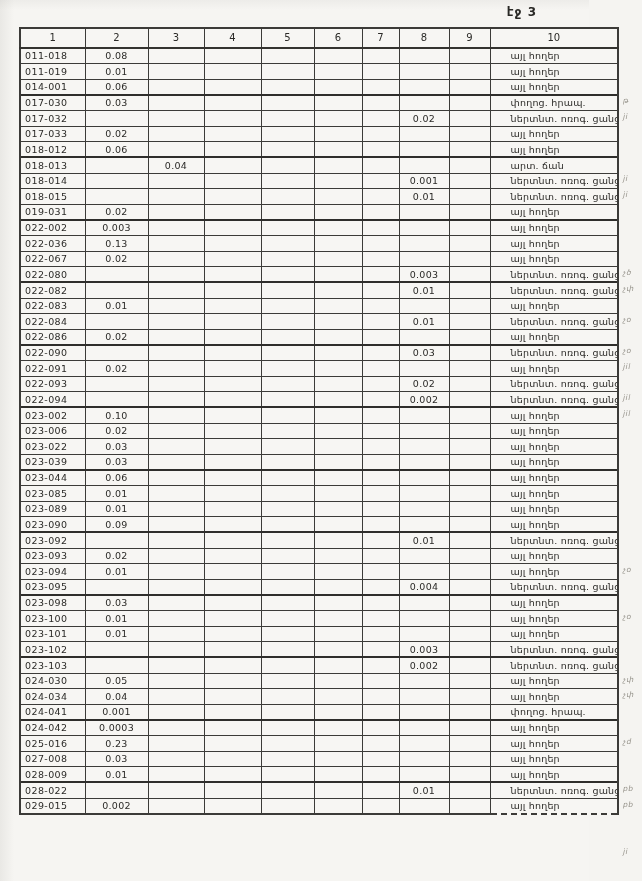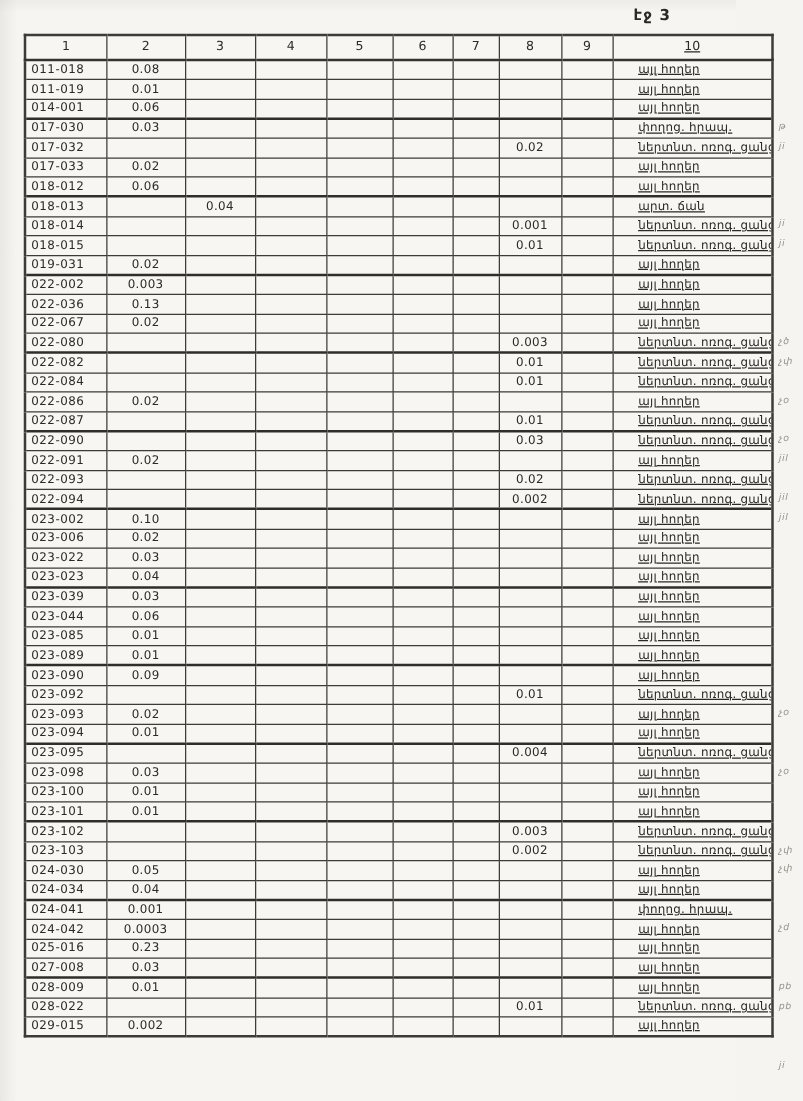--- a/index.html
+++ b/index.html
@@ -67,21 +67,21 @@
     text-align: center;
     font-size: 10px;
     border-bottom: 2px solid #34332f;
   }
   tbody tr { height: 15.64px; }
   tbody td.t-code { text-align: left; padding-left: 4px; letter-spacing: 0.4px; }
   tbody td.t-num  { text-align: center; letter-spacing: 0.3px; }
   tbody td.t-cat  { text-align: left; padding-left: 20px; letter-spacing: 0.2px; }
   table, tbody tr:last-child td { border-bottom-width: 2px; }
   thead th:first-child, tbody td:first-child { border-left-width: 2px; }
-  thead th:last-child, tbody td:last-child { border-right-width: 2px; text-decoration: underline; }
+  thead th:last-child, tbody td:last-child { border-right-width: 2px; }
   thead th { border-top-width: 2px; }
   
   tbody tr:nth-child(4n) td { border-top-width: 2px; border-top-color: #2f2e2b; }
   tbody tr:nth-child(7n) td.t-cat { border-bottom-style: dashed; }
   .margin-note {
     position: absolute;
     left: 604px;
     width: 34px;
     font-size: 7.5px;
     font-style: italic;
@@ -312,20 +312,32 @@
     <td class="t-num"></td>
     <td class="t-num"></td>
     <td class="t-num"></td>
     <td class="t-num"></td>
     <td class="t-num"></td>
     <td class="t-num">0.01</td>
     <td class="t-num"></td>
     <td class="t-cat">ներտնտ. ոռոգ. ցանց</td>
   </tr>
           <tr>
+    <td class="t-code">022-083</td>
+    <td class="t-num">0.01</td>
+    <td class="t-num"></td>
+    <td class="t-num"></td>
+    <td class="t-num"></td>
+    <td class="t-num"></td>
+    <td class="t-num"></td>
+    <td class="t-num"></td>
+    <td class="t-num"></td>
+    <td class="t-cat">այլ հողեր</td>
+  </tr>
+          <tr>
     <td class="t-code">022-084</td>
     <td class="t-num"></td>
     <td class="t-num"></td>
     <td class="t-num"></td>
     <td class="t-num"></td>
     <td class="t-num"></td>
     <td class="t-num"></td>
     <td class="t-num">0.01</td>
     <td class="t-num"></td>
     <td class="t-cat">ներտնտ. ոռոգ. ցանց</td>
@@ -334,32 +346,20 @@
     <td class="t-code">022-086</td>
     <td class="t-num">0.02</td>
     <td class="t-num"></td>
     <td class="t-num"></td>
     <td class="t-num"></td>
     <td class="t-num"></td>
     <td class="t-num"></td>
     <td class="t-num"></td>
     <td class="t-num"></td>
     <td class="t-cat">այլ հողեր</td>
-  </tr>
-          <tr>
-    <td class="t-code">022-087</td>
-    <td class="t-num"></td>
-    <td class="t-num"></td>
-    <td class="t-num"></td>
-    <td class="t-num"></td>
-    <td class="t-num"></td>
-    <td class="t-num"></td>
-    <td class="t-num">0.01</td>
-    <td class="t-num"></td>
-    <td class="t-cat">ներտնտ. ոռոգ. ցանց</td>
   </tr>
           <tr>
     <td class="t-code">022-090</td>
     <td class="t-num"></td>
     <td class="t-num"></td>
     <td class="t-num"></td>
     <td class="t-num"></td>
     <td class="t-num"></td>
     <td class="t-num"></td>
     <td class="t-num">0.03</td>
@@ -422,32 +422,20 @@
     <td class="t-num"></td>
     <td class="t-num"></td>
     <td class="t-num"></td>
     <td class="t-num"></td>
     <td class="t-num"></td>
     <td class="t-cat">այլ հողեր</td>
   </tr>
           <tr>
     <td class="t-code">023-022</td>
     <td class="t-num">0.03</td>
-    <td class="t-num"></td>
-    <td class="t-num"></td>
-    <td class="t-num"></td>
-    <td class="t-num"></td>
-    <td class="t-num"></td>
-    <td class="t-num"></td>
-    <td class="t-num"></td>
-    <td class="t-cat">այլ հողեր</td>
-  </tr>
-          <tr>
-    <td class="t-code">023-023</td>
-    <td class="t-num">0.04</td>
     <td class="t-num"></td>
     <td class="t-num"></td>
     <td class="t-num"></td>
     <td class="t-num"></td>
     <td class="t-num"></td>
     <td class="t-num"></td>
     <td class="t-num"></td>
     <td class="t-cat">այլ հողեր</td>
   </tr>
           <tr>

